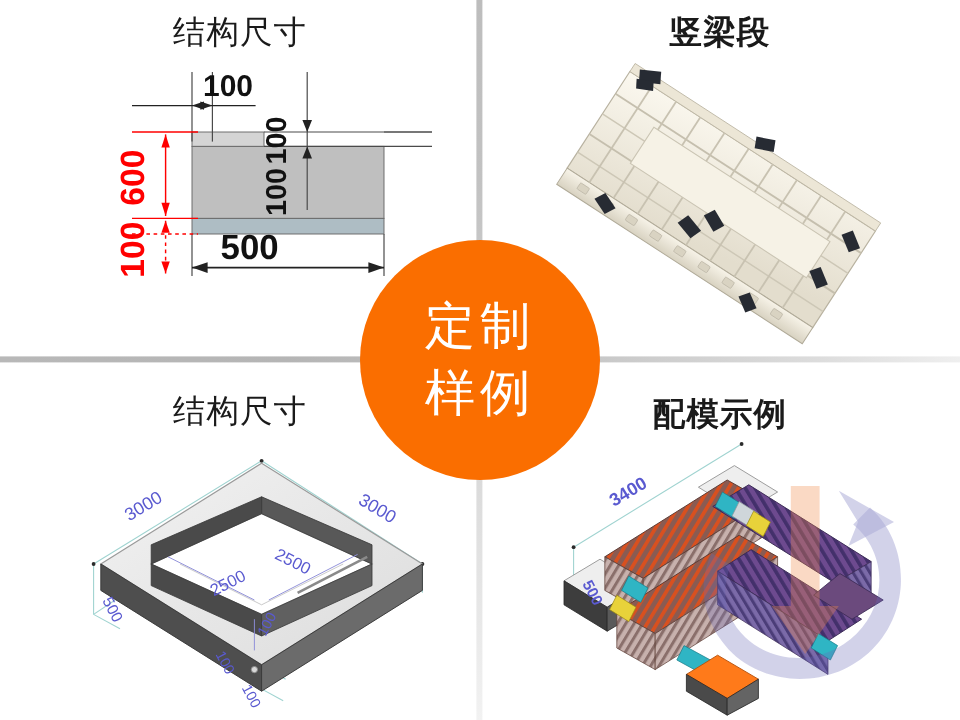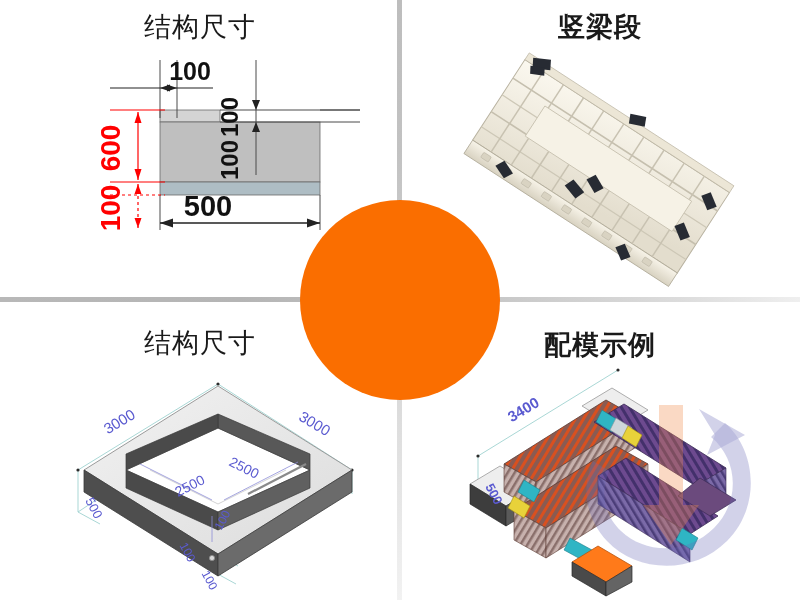--- a/index.html
+++ b/index.html
@@ -385,15 +385,17 @@
              C10,122 6,92 18,66 L34,76 C25,97 29,120 46,136
              C70,159 112,160 139,133 C166,106 163,64 136,42 Z" fill="#6a6ab8" opacity="0.55"></path>
     <path d="M124,14 L170,40 L132,60 L140,40 Z" fill="#6a6ab8" opacity="0.55"></path>
     <path d="M84,10 L108,10 L108,110 L124,110 L96,150 L68,110 L84,110 Z" fill="#f08a4b" opacity="0.6"></path>
   </svg>
 
   <div class="divider-h"></div>
   <div class="divider-v"></div>
 
   <div class="center-badge">
+    <div class="bl1">定制</div>
+    <div class="bl2">样例</div>
   </div>
 
 </div>
 
 </body></html>

